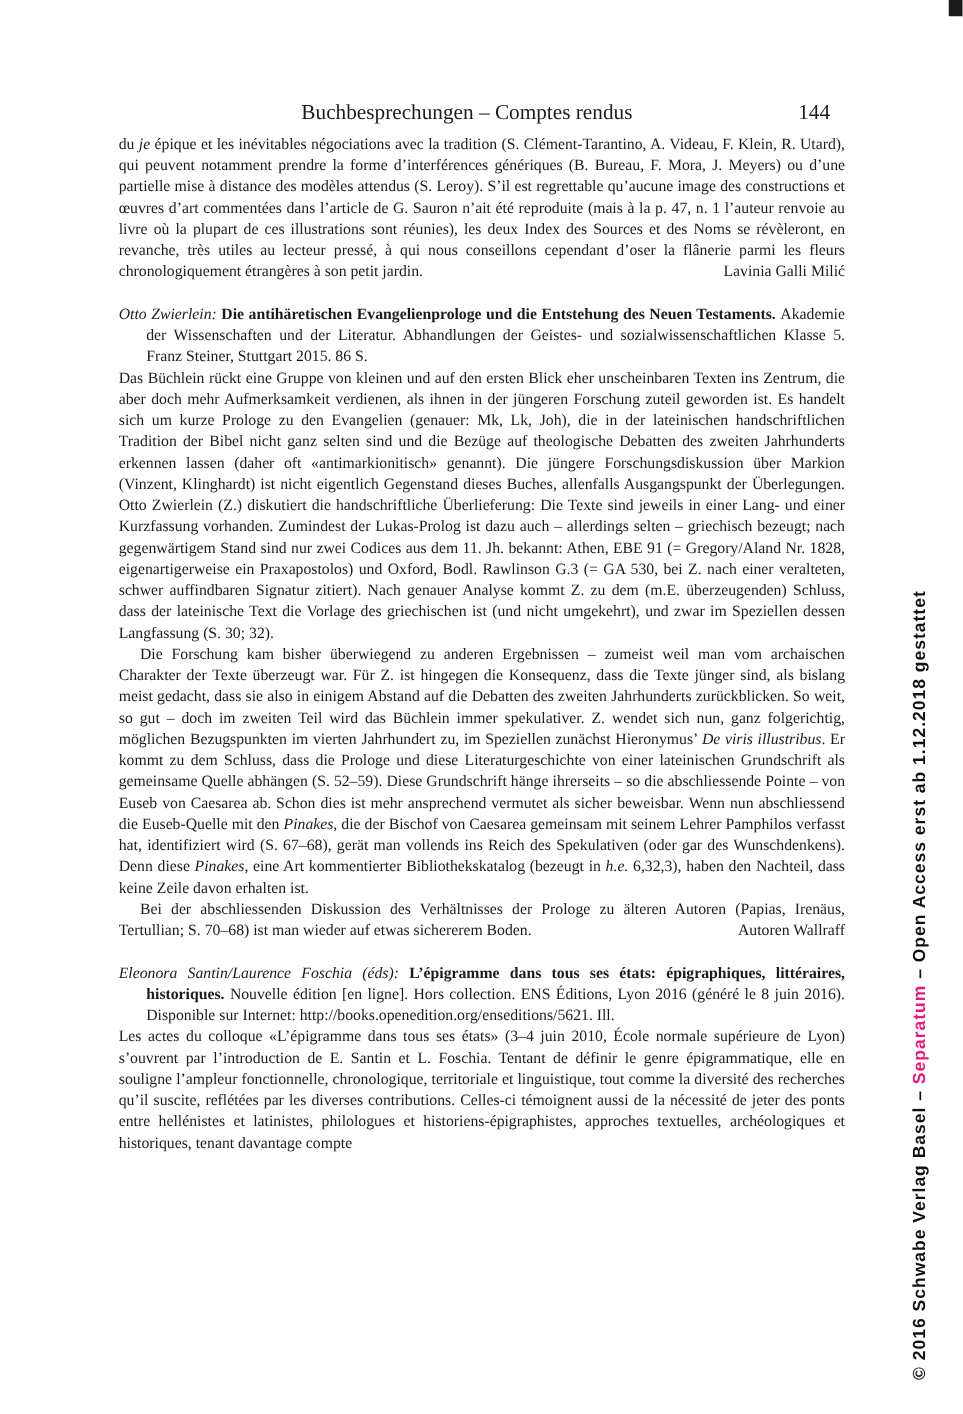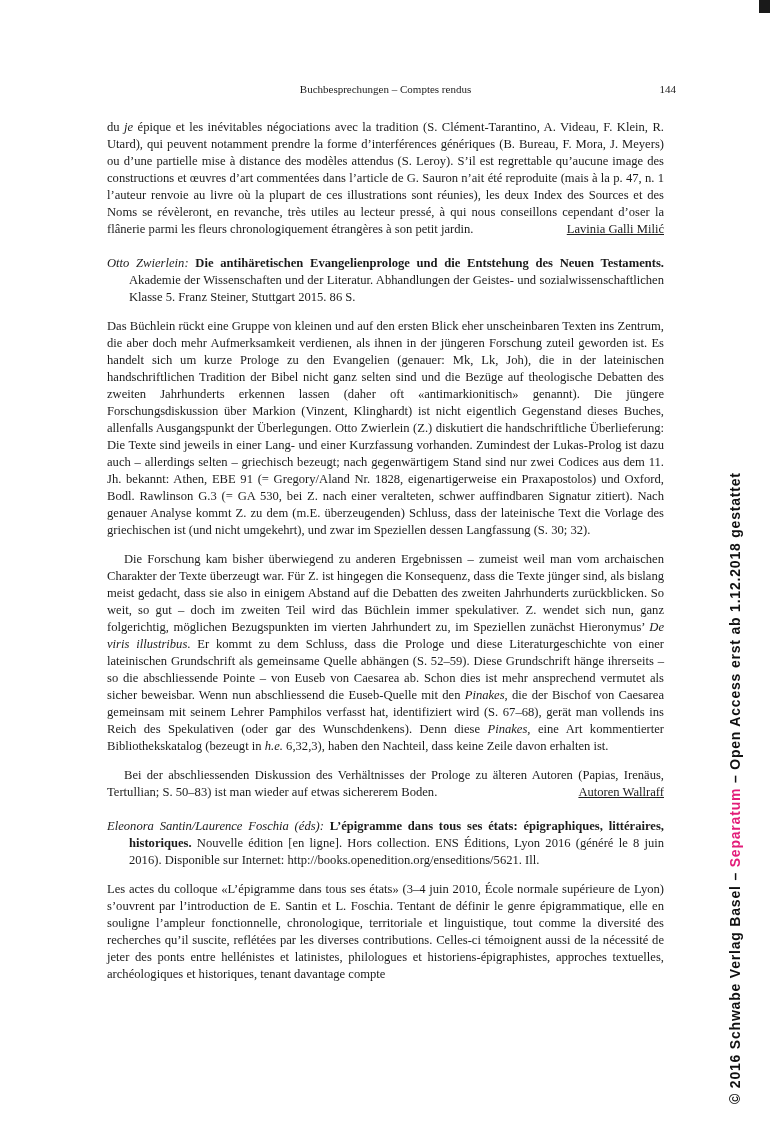--- a/index.html
+++ b/index.html
@@ -7,36 +7,36 @@
     width: 770px; height: 1131px;
     background: #ffffff;
     position: relative;
     font-family: "Liberation Serif", serif;
     color: #1b1b1b;
     overflow: hidden;
   }
   .sheet { position: absolute; inset: 0; }
 
   .running-header {
-    position: absolute; top: 81px; left: 95px; width: 581px;
-    font-size: 11px; line-height: 17px;
+    position: absolute; top: 81px; left: 83px; width: 581px;
+    font-size: 17px; line-height: 17px;
   }
   .running-title { text-align: center; }
   .page-number { position: absolute; top: 0; right: 0; }
 
   .text-block {
     position: absolute; top: 107px; left: 95px; width: 581px;
     font-size: 12.6px; line-height: 17px;
     text-align: justify;
   }
-  .para { margin: 12px; text-align: justify; }
+  .para { margin: 0; text-align: justify; }
   .para.indent { text-indent: 17px; }
   .para.heading { padding-left: 22px; text-indent: -22px; }
   .review.gap { margin-top: 17px; }
-  .signature { float: right; text-decoration: underline; }
+  .signature { float: right; }
 
   .side-note {
     position: absolute; left: 727px; top: 1104px;
     transform-origin: 0 0; transform: rotate(-90deg);
     white-space: nowrap;
     font-family: "Liberation Sans", sans-serif;
     font-weight: bold; font-size: 14px; letter-spacing: 0.8px;
     color: #111111;
   }
 
@@ -61,21 +61,21 @@
   <main class="text-block">
 
     <section class="review">
       <p class="para"><span class="rich"><span>du </span><span style="font-style: italic;">je</span><span> épique et les inévitables négociations avec la tradition (S. Clément-Tarantino, A. Videau, F. Klein, R. Utard), qui peuvent notamment prendre la forme d’interférences génériques (B. Bureau, F. Mora, J. Meyers) ou d’une partielle mise à distance des modèles attendus (S. Leroy). S’il est regrettable qu’aucune image des constructions et œuvres d’art commentées dans l’article de G. Sauron n’ait été reproduite (mais à la p. 47, n. 1 l’auteur renvoie au livre où la plupart de ces illustrations sont réunies), les deux Index des Sources et des Noms se révèleront, en revanche, très utiles au lecteur pressé, à qui nous conseillons cependant d’oser la flânerie parmi les fleurs chronologiquement étrangères à son petit jardin.</span></span><span class="signature">Lavinia Galli Milić</span></p>
     </section>
 
     <section class="review gap">
       <p class="para heading"><span class="rich"><span style="font-style: italic;">Otto Zwierlein: </span><span style="font-weight: bold;">Die antihäretischen Evangelienprologe und die Entstehung des Neuen Testaments. </span><span>Akademie der Wissenschaften und der Literatur. Abhandlungen der Geistes- und sozialwissenschaftlichen Klasse 5. Franz Steiner, Stuttgart 2015. 86 S.</span></span></p>
       <p class="para"><span class="rich"><span>Das Büchlein rückt eine Gruppe von kleinen und auf den ersten Blick eher unscheinbaren Texten ins Zentrum, die aber doch mehr Aufmerksamkeit verdienen, als ihnen in der jüngeren Forschung zuteil geworden ist. Es handelt sich um kurze Prologe zu den Evangelien (genauer: Mk, Lk, Joh), die in der lateinischen handschriftlichen Tradition der Bibel nicht ganz selten sind und die Bezüge auf theologische Debatten des zweiten Jahrhunderts erkennen lassen (daher oft «antimarkionitisch» genannt). Die jüngere Forschungsdiskussion über Markion (Vinzent, Klinghardt) ist nicht eigentlich Gegenstand dieses Buches, allenfalls Ausgangspunkt der Überlegungen. Otto Zwierlein (Z.) diskutiert die handschriftliche Überlieferung: Die Texte sind jeweils in einer Lang- und einer Kurzfassung vorhanden. Zumindest der Lukas-Prolog ist dazu auch – allerdings selten – griechisch bezeugt; nach gegenwärtigem Stand sind nur zwei Codices aus dem 11. Jh. bekannt: Athen, EBE 91 (= Gregory/Aland Nr. 1828, eigenartigerweise ein Praxapostolos) und Oxford, Bodl. Rawlinson G.3 (= GA 530, bei Z. nach einer veralteten, schwer auffindbaren Signatur zitiert). Nach genauer Analyse kommt Z. zu dem (m.E. überzeugenden) Schluss, dass der lateinische Text die Vorlage des griechischen ist (und nicht umgekehrt), und zwar im Speziellen dessen Langfassung (S. 30; 32).</span></span></p>
       <p class="para indent"><span class="rich"><span>Die Forschung kam bisher überwiegend zu anderen Ergebnissen – zumeist weil man vom archaischen Charakter der Texte überzeugt war. Für Z. ist hingegen die Konsequenz, dass die Texte jünger sind, als bislang meist gedacht, dass sie also in einigem Abstand auf die Debatten des zweiten Jahrhunderts zurückblicken. So weit, so gut – doch im zweiten Teil wird das Büchlein immer spekulativer. Z. wendet sich nun, ganz folgerichtig, möglichen Bezugspunkten im vierten Jahrhundert zu, im Speziellen zunächst Hieronymus’ </span><span style="font-style: italic;">De viris illustribus</span><span>. Er kommt zu dem Schluss, dass die Prologe und diese Literaturgeschichte von einer lateinischen Grundschrift als gemeinsame Quelle abhängen (S. 52–59). Diese Grundschrift hänge ihrerseits – so die abschliessende Pointe – von Euseb von Caesarea ab. Schon dies ist mehr ansprechend vermutet als sicher beweisbar. Wenn nun abschliessend die Euseb-Quelle mit den </span><span style="font-style: italic;">Pinakes</span><span>, die der Bischof von Caesarea gemeinsam mit seinem Lehrer Pamphilos verfasst hat, identifiziert wird (S. 67–68), gerät man vollends ins Reich des Spekulativen (oder gar des Wunschdenkens). Denn diese </span><span style="font-style: italic;">Pinakes</span><span>, eine Art kommentierter Bibliothekskatalog (bezeugt in </span><span style="font-style: italic;">h.e.</span><span> 6,32,3), haben den Nachteil, dass keine Zeile davon erhalten ist.</span></span></p>
-      <p class="para indent"><span class="rich"><span>Bei der abschliessenden Diskussion des Verhältnisses der Prologe zu älteren Autoren (Papias, Irenäus, Tertullian; S. 50–83) ist man wieder auf etwas sichererem Boden.</span></span><span class="signature">Autoren Wallraff</span></p>
+      <p class="para indent"><span class="rich"><span>Bei der abschliessenden Diskussion des Verhältnisses der Prologe zu älteren Autoren (Papias, Irenäus, Tertullian; S. 70–68) ist man wieder auf etwas sichererem Boden.</span></span><span class="signature">Autoren Wallraff</span></p>
     </section>
 
     <section class="review gap">
       <p class="para heading"><span class="rich"><span style="font-style: italic;">Eleonora Santin/Laurence Foschia (éds): </span><span style="font-weight: bold;">L’épigramme dans tous ses états: épigraphiques, littéraires, historiques. </span><span>Nouvelle édition [en ligne]. Hors collection. ENS Éditions, Lyon 2016 (généré le 8 juin 2016). Disponible sur Internet: http://books.openedition.org/enseditions/5621. Ill.</span></span></p>
       <p class="para"><span class="rich"><span>Les actes du colloque «L’épigramme dans tous ses états» (3–4 juin 2010, École normale supérieure de Lyon) s’ouvrent par l’introduction de E. Santin et L. Foschia. Tentant de définir le genre épigrammatique, elle en souligne l’ampleur fonctionnelle, chronologique, territoriale et linguistique, tout comme la diversité des recherches qu’il suscite, reflétées par les diverses contributions. Celles-ci témoignent aussi de la nécessité de jeter des ponts entre hellénistes et latinistes, philologues et historiens-épigraphistes, approches textuelles, archéologiques et historiques, tenant davantage compte</span></span></p>
     </section>
 
   </main>
 
   <aside class="side-note"><span>© 2016 Schwabe Verlag Basel – </span><span style="color: rgb(227, 28, 121);">Separatum</span><span> – Open Access erst ab 1.12.2018 gestattet</span></aside>

